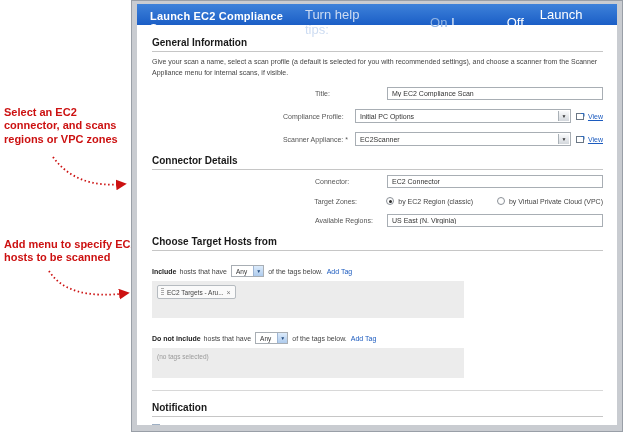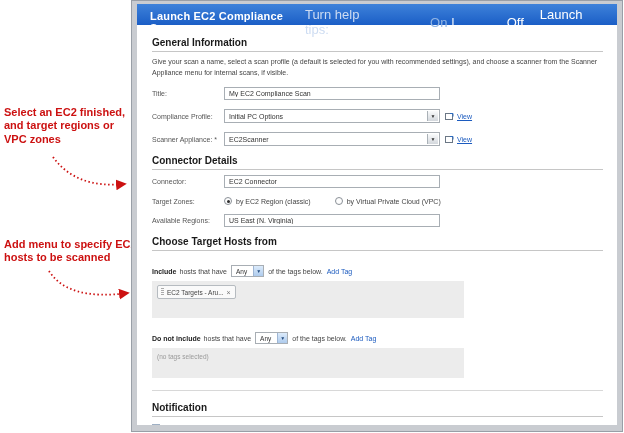--- a/index.html
+++ b/index.html
@@ -25,21 +25,21 @@
   .titlebar-right a { color:#fff; text-decoration:none; cursor:pointer;margin-left:48px; }
   .titlebar-right a.on { color:#93b6e4; font-weight:normal; }
   .titlebar-right a.off { font-weight:normal; }
   .titlebar-right a.lh { margin-left:12px; }
 
   .content { padding:4px 14px 0 15px; font-size:7px; color:#333; }
   h2.sec { font-size:10px; font-weight:bold; color:#1a1a1a; border-bottom:1px solid #c6c6c6;
            padding-bottom:3px; margin:8px 0 5px; }
   p.desc { color:#444; font-size:7px; line-height:1.5; margin:1px 0 9px; max-width:462px; }
 
-  .row { display:flex; align-items:center; margin-bottom:9px; }
+  .row { display:flex; align-items:center; margin-bottom:9px;justify-content:flex-end; }
   .lbl { width:72px; flex-shrink:0; color:#555; font-size:7px; }
   input.ti { width:216px; height:13px; border:1px solid #a8aeb4; font-size:7px; padding:0 4px;
              font-family:"Liberation Sans", sans-serif; color:#333; background:#fff; }
   .dd { width:216px; height:14px; border:1px solid #a8aeb4; background:#fff; position:relative;
         display:flex; align-items:center; padding:0 14px 0 4px; cursor:pointer; }
   .dd-val { font-size:7px; color:#333; white-space:nowrap; }
   .dd-btn { position:absolute; right:1px; top:1px; bottom:1px; width:11px;
             background:linear-gradient(#fafbfc,#d3d7dc); border-left:1px solid #aab1b7;
             display:flex; align-items:center; justify-content:center; font-size:5px; color:#333; }
   .preview { margin-left:5px; display:inline-flex; cursor:pointer; }
@@ -77,21 +77,21 @@
   .chkrow { display:flex; align-items:center; margin:7px 0 10px; }
   .chk { width:8px; height:8px; border:1px solid #9fb0c4; background:#eef2f7; margin-right:5px;
          flex-shrink:0; cursor:pointer; }
   .chklbl { font-size:7px; color:#444; }
 </style>
 </head>
 <body>
 
 <div class="page">
 
-  <div class="annotation ann-left1">Select an EC2 finished, and target regions or VPC zones</div>
+  <div class="annotation ann-left1">Select an EC2 connector, and scans regions or VPC zones</div>
   <div class="annotation ann-left2">Add menu to specify EC2 hosts to be scanned</div>
   <div class="annotation ann-right">Select a virtual scanner configured for Amazon EC2/VPC</div>
 
   <svg class="arrows" viewBox="0 0 624 433">
     <defs>
       <marker id="arr" markerWidth="7" markerHeight="7" refX="5" refY="3" orient="auto">
         <path d="M0,0 L6,3 L0,6 z" fill="#cc1111"></path>
       </marker>
     </defs>
     <path d="M53,157 Q76,189 125,184" fill="none" stroke="#cc1111" stroke-width="1.8" stroke-dasharray="1.5 2.5" marker-end="url(#arr)"></path>

